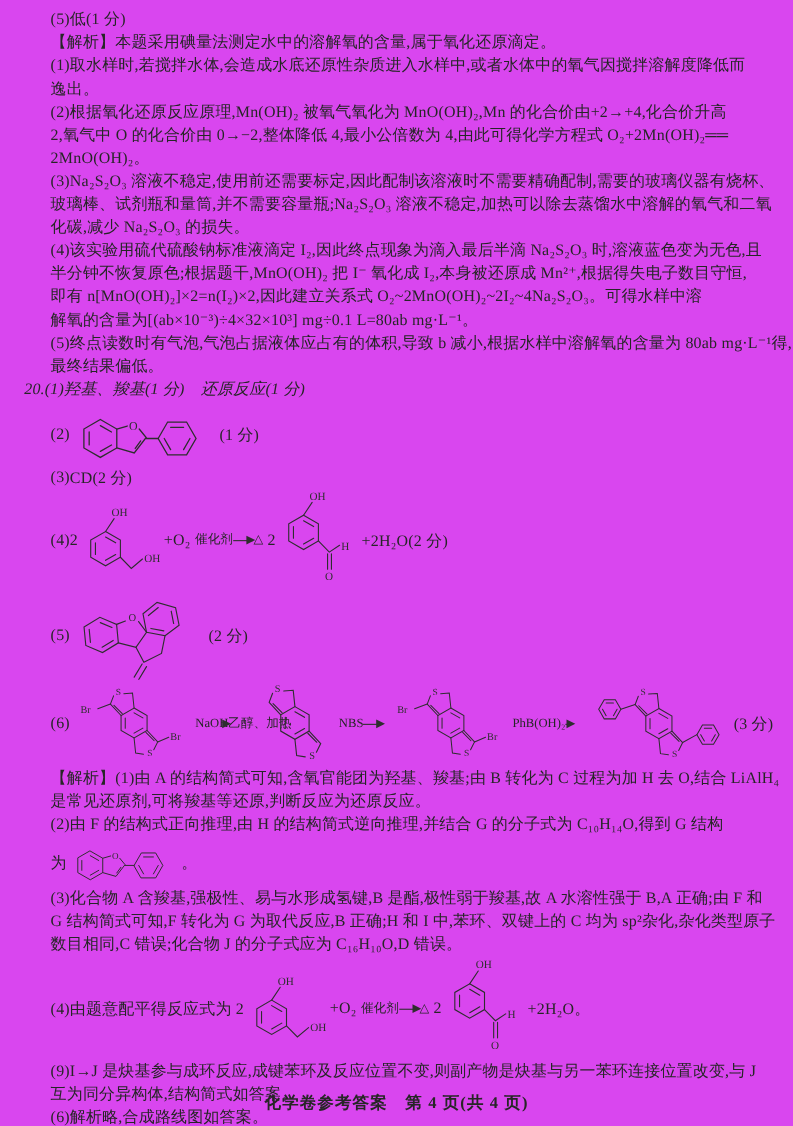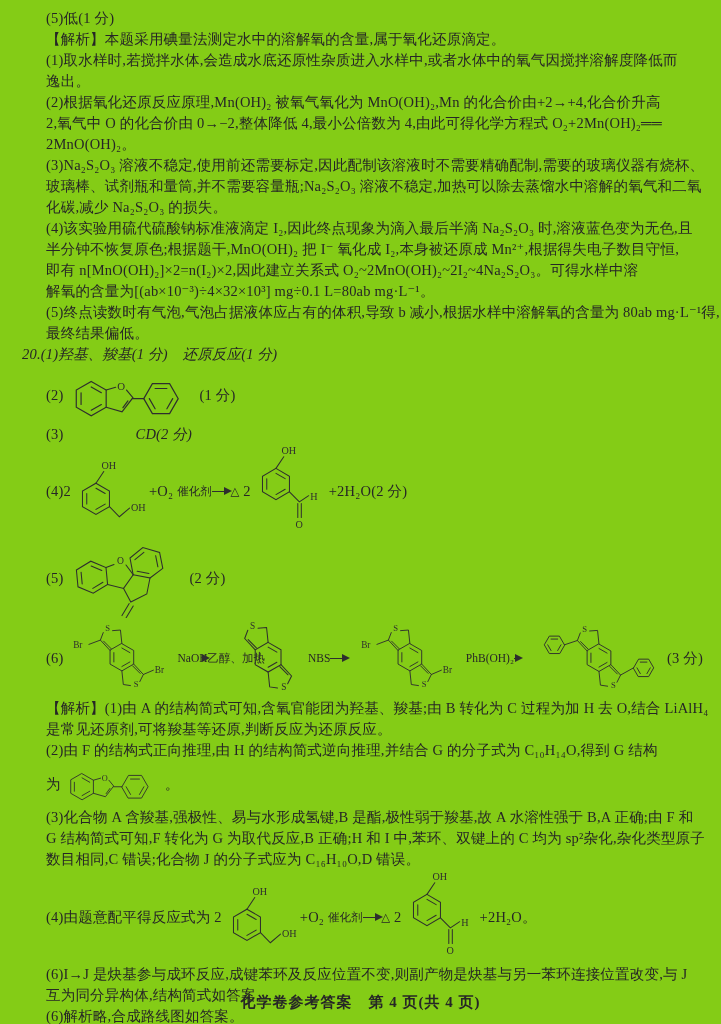--- a/index.html
+++ b/index.html
@@ -1,28 +1,28 @@
 <!DOCTYPE html>
 <html><head>
 <meta charset="utf-8">
 <style>
   html,body{margin:0;padding:0;}
   body{width:721px;height:1024px;background:#d9d9d9;}
   .page{
     position:relative;width:721px;height:1024px;overflow:hidden;
-    background:#84cc16;
+    background:#d946ef;
     font-family:"Liberation Serif","DejaVu Serif",serif;
     color:#262626;
   }
   .content{position:absolute;top:8px;left:46px;right:18px;}
   .tl{font-size:14.5px;line-height:21px;white-space:nowrap;letter-spacing:0.2px;}
   .q20head{margin-left:-24px;font-style:italic;}
   .row{display:flex;align-items:center;margin:1px 0;white-space:nowrap;}
   .row .tx{font-size:14.5px;letter-spacing:0.2px;}
-  .row3 .ans{margin-left:72px;font-style:italic;}
+  .row3 .ans{}
   svg{display:block;}
   svg path{stroke:#2e2e2e;stroke-width:1.3;fill:none;stroke-linecap:round;}
   svg text{fill:#2e2e2e;font-family:"Liberation Serif","DejaVu Serif",serif;}
   .rxn-arrow{display:inline-flex;flex-direction:row;align-items:center;margin:0 4px;}
   .rxn-arrow .top,.rxn-arrow .bottom{font-size:11.5px;line-height:13px;white-space:nowrap;}
   .rxn-arrow .shaft{position:relative;width:100%;height:0;border-top:1.4px solid #2e2e2e;margin:2px 0;}
   .rxn-arrow .shaft::after{
     content:"";position:absolute;right:-2px;top:-4.6px;
     border-left:8px solid #2e2e2e;border-top:4px solid transparent;border-bottom:4px solid transparent;
   }
@@ -244,20 +244,20 @@
         <path d="M32 30 L42 15"></path>
         <text x="39" y="12" font-size="13">OH</text>
         <path d="M49.3 60 L62 73 L74 65"></path>
         <text x="76" y="70" font-size="13">H</text>
         <path d="M60 75 L60 93 M64.5 75 L64.5 93"></path>
         <text x="57" y="106" font-size="13">O</text>
       </svg>
       <span class="tx">+2H₂O。</span>
     </div>
 
-    <div class="tl">(6)I→J 是炔基参与成环反应,成键苯环及反应位置不变,则副产物是炔基与另一苯环连接位置改变,与 J</div>
+    <div class="tl">(9)I→J 是炔基参与成环反应,成键苯环及反应位置不变,则副产物是炔基与另一苯环连接位置改变,与 J</div>
     <div class="tl">互为同分异构体,结构简式如答案。</div>
     <div class="tl">(6)解析略,合成路线图如答案。</div>
 
   </div>
 
   <div class="footer">化学卷参考答案　第 4 页(共 4 页)</div>
 </div>
 
 </body></html>

